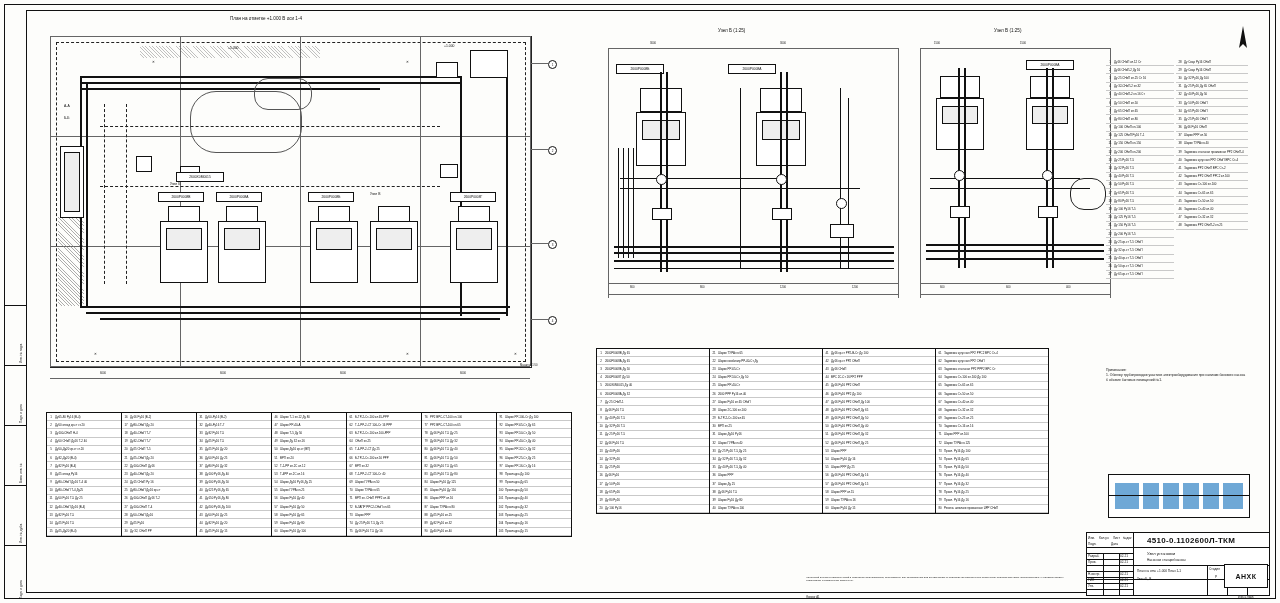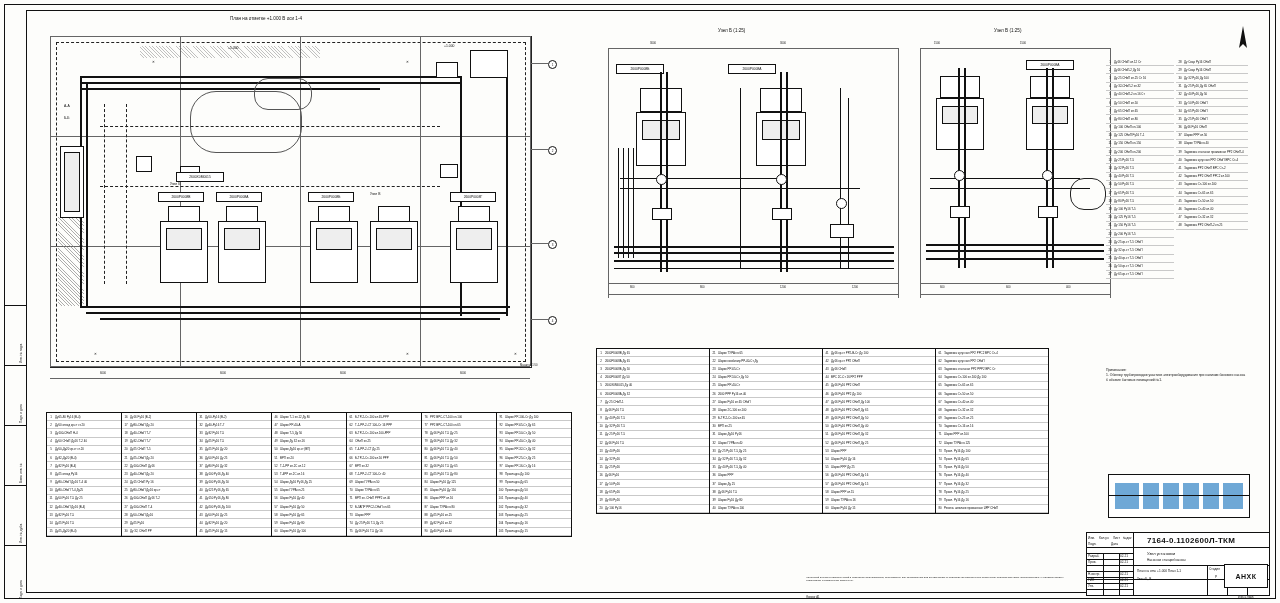--- a/index.html
+++ b/index.html
@@ -1271,21 +1271,21 @@
 
   <div class="tb" style="left:1086px;top:532px;width:182px;height:62px;">
     <div class="line" style="left:0;top:14px;width:182px;height:0.6px;"></div>
     <div class="line" style="left:0;top:32px;width:182px;height:0.6px;"></div>
     <div class="line" style="left:0;top:46px;width:182px;height:0.6px;"></div>
     <div class="line" style="left:46px;top:0;width:0.6px;height:62px;"></div>
     <div class="line" style="left:120px;top:32px;width:0.6px;height:30px;"></div>
     <div class="line" style="left:140px;top:32px;width:0.6px;height:30px;"></div>
     <div class="line" style="left:160px;top:32px;width:0.6px;height:30px;"></div>
 
-    <span class="big" style="left:60px;top:3px;">7164-0.1102600Л-ТКМ</span>
+    <span class="big" style="left:60px;top:3px;">4510-0.1102600Л-ТКМ</span>
     <span class="mid" style="left:60px;top:18px;">Узел установки</span>
     <span style="left:60px;top:25px;">Насосная станция/насосы</span>
     <span style="left:122px;top:34px;">Стадия</span>
     <span style="left:142px;top:34px;">Лист</span>
     <span style="left:162px;top:34px;">Листов</span>
     <span style="left:128px;top:42px;">Р</span>
     <span style="left:148px;top:42px;">1</span>
     <span style="left:168px;top:42px;">1</span>
     <span style="left:50px;top:36px;">План на отм. +1.000 План 1-1</span>
     <span style="left:50px;top:44px;">Узлы Б, В</span>

